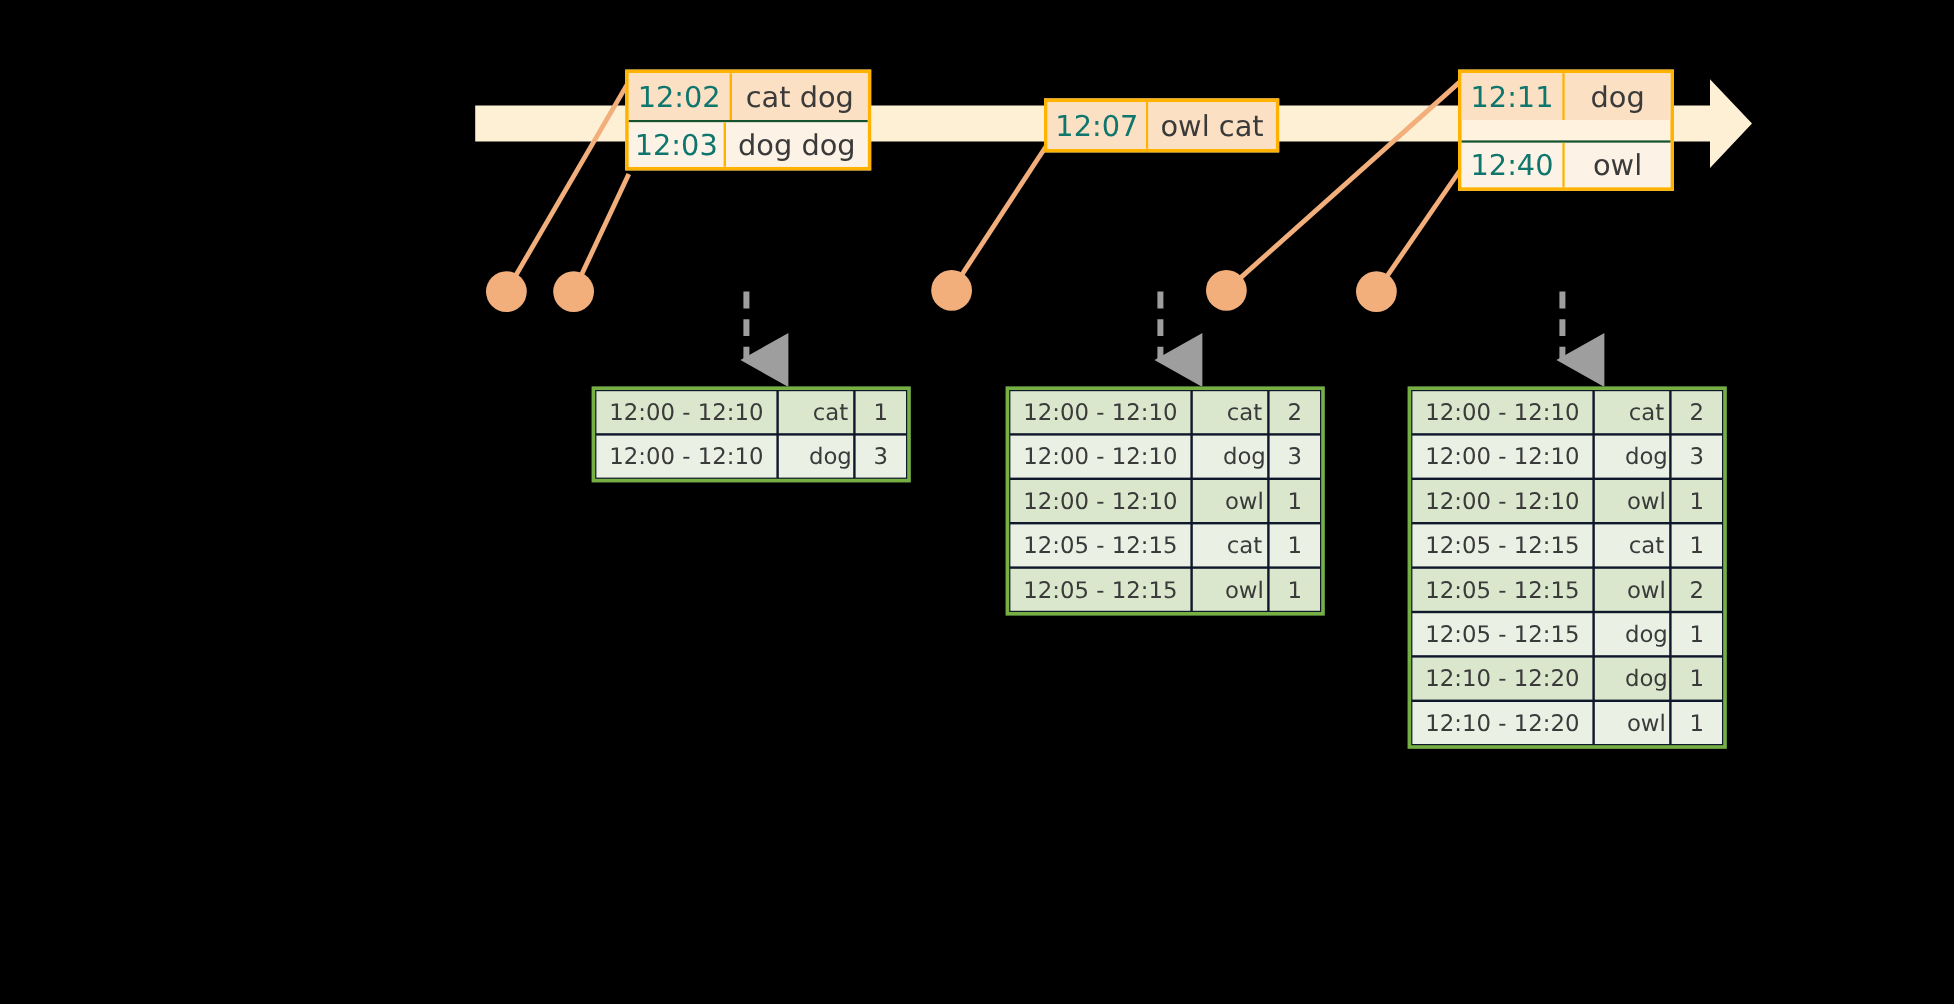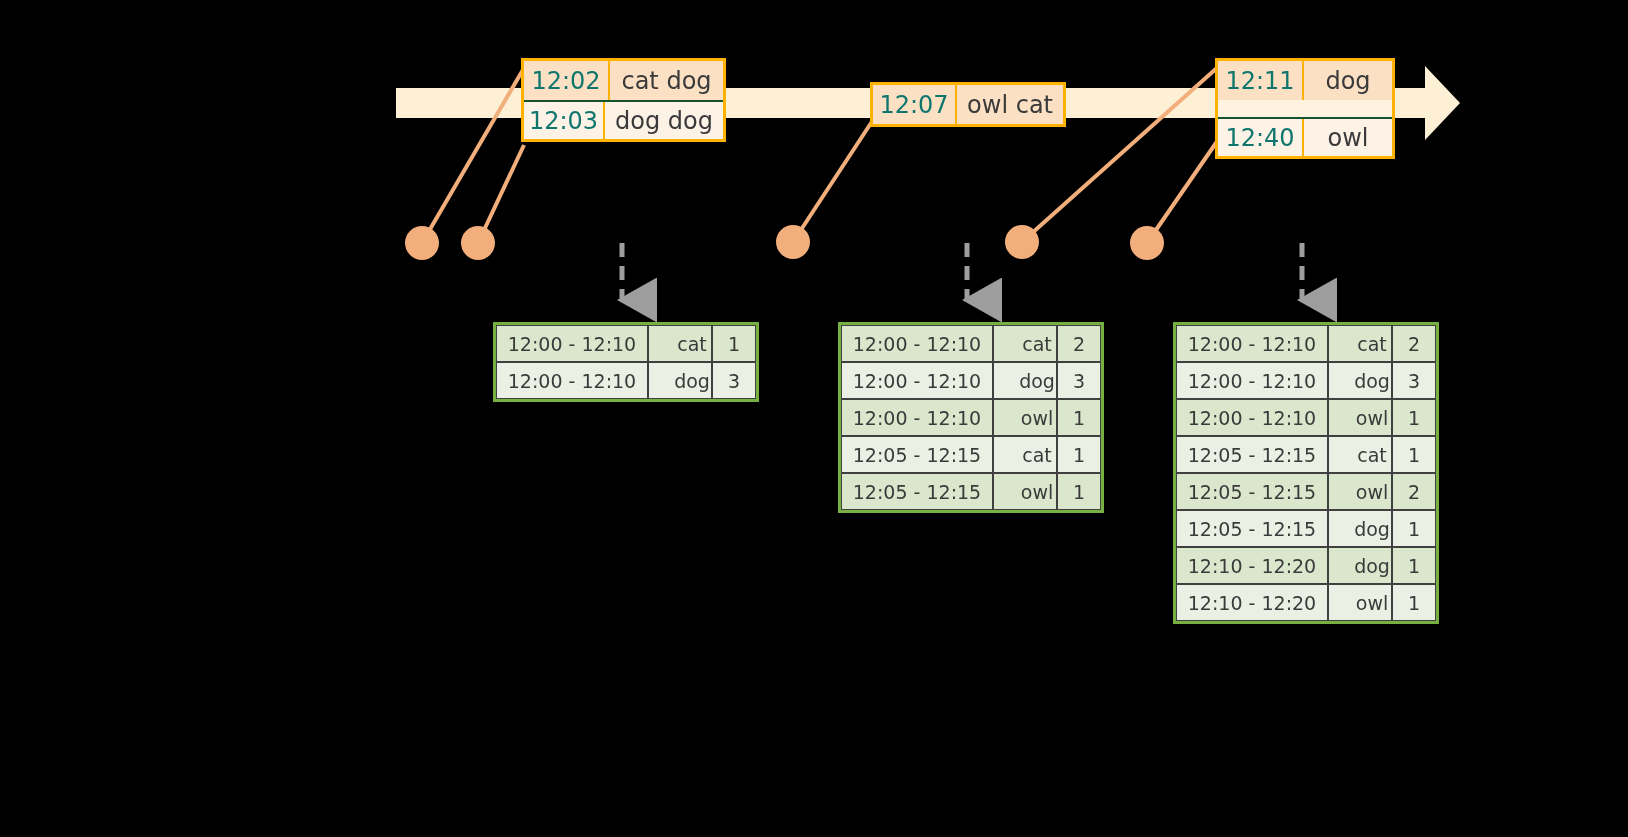--- a/index.html
+++ b/index.html
@@ -52,21 +52,21 @@
     font-size: 24px; color: #3a3a3a;
     background: #FDF2E6;
     white-space: nowrap;
     padding: 0 10px;
   }
 
   
   .result-table {
     position: absolute;
     border: 3px solid #76B043;
-    background: #404040;
+    background: #0f172a;
     display: flex;
     flex-direction: column;
     z-index: 4;
   }
   .res-row {
     display: flex;
     flex-direction: row;
     height: 37px;
   }
   .res-cell {

